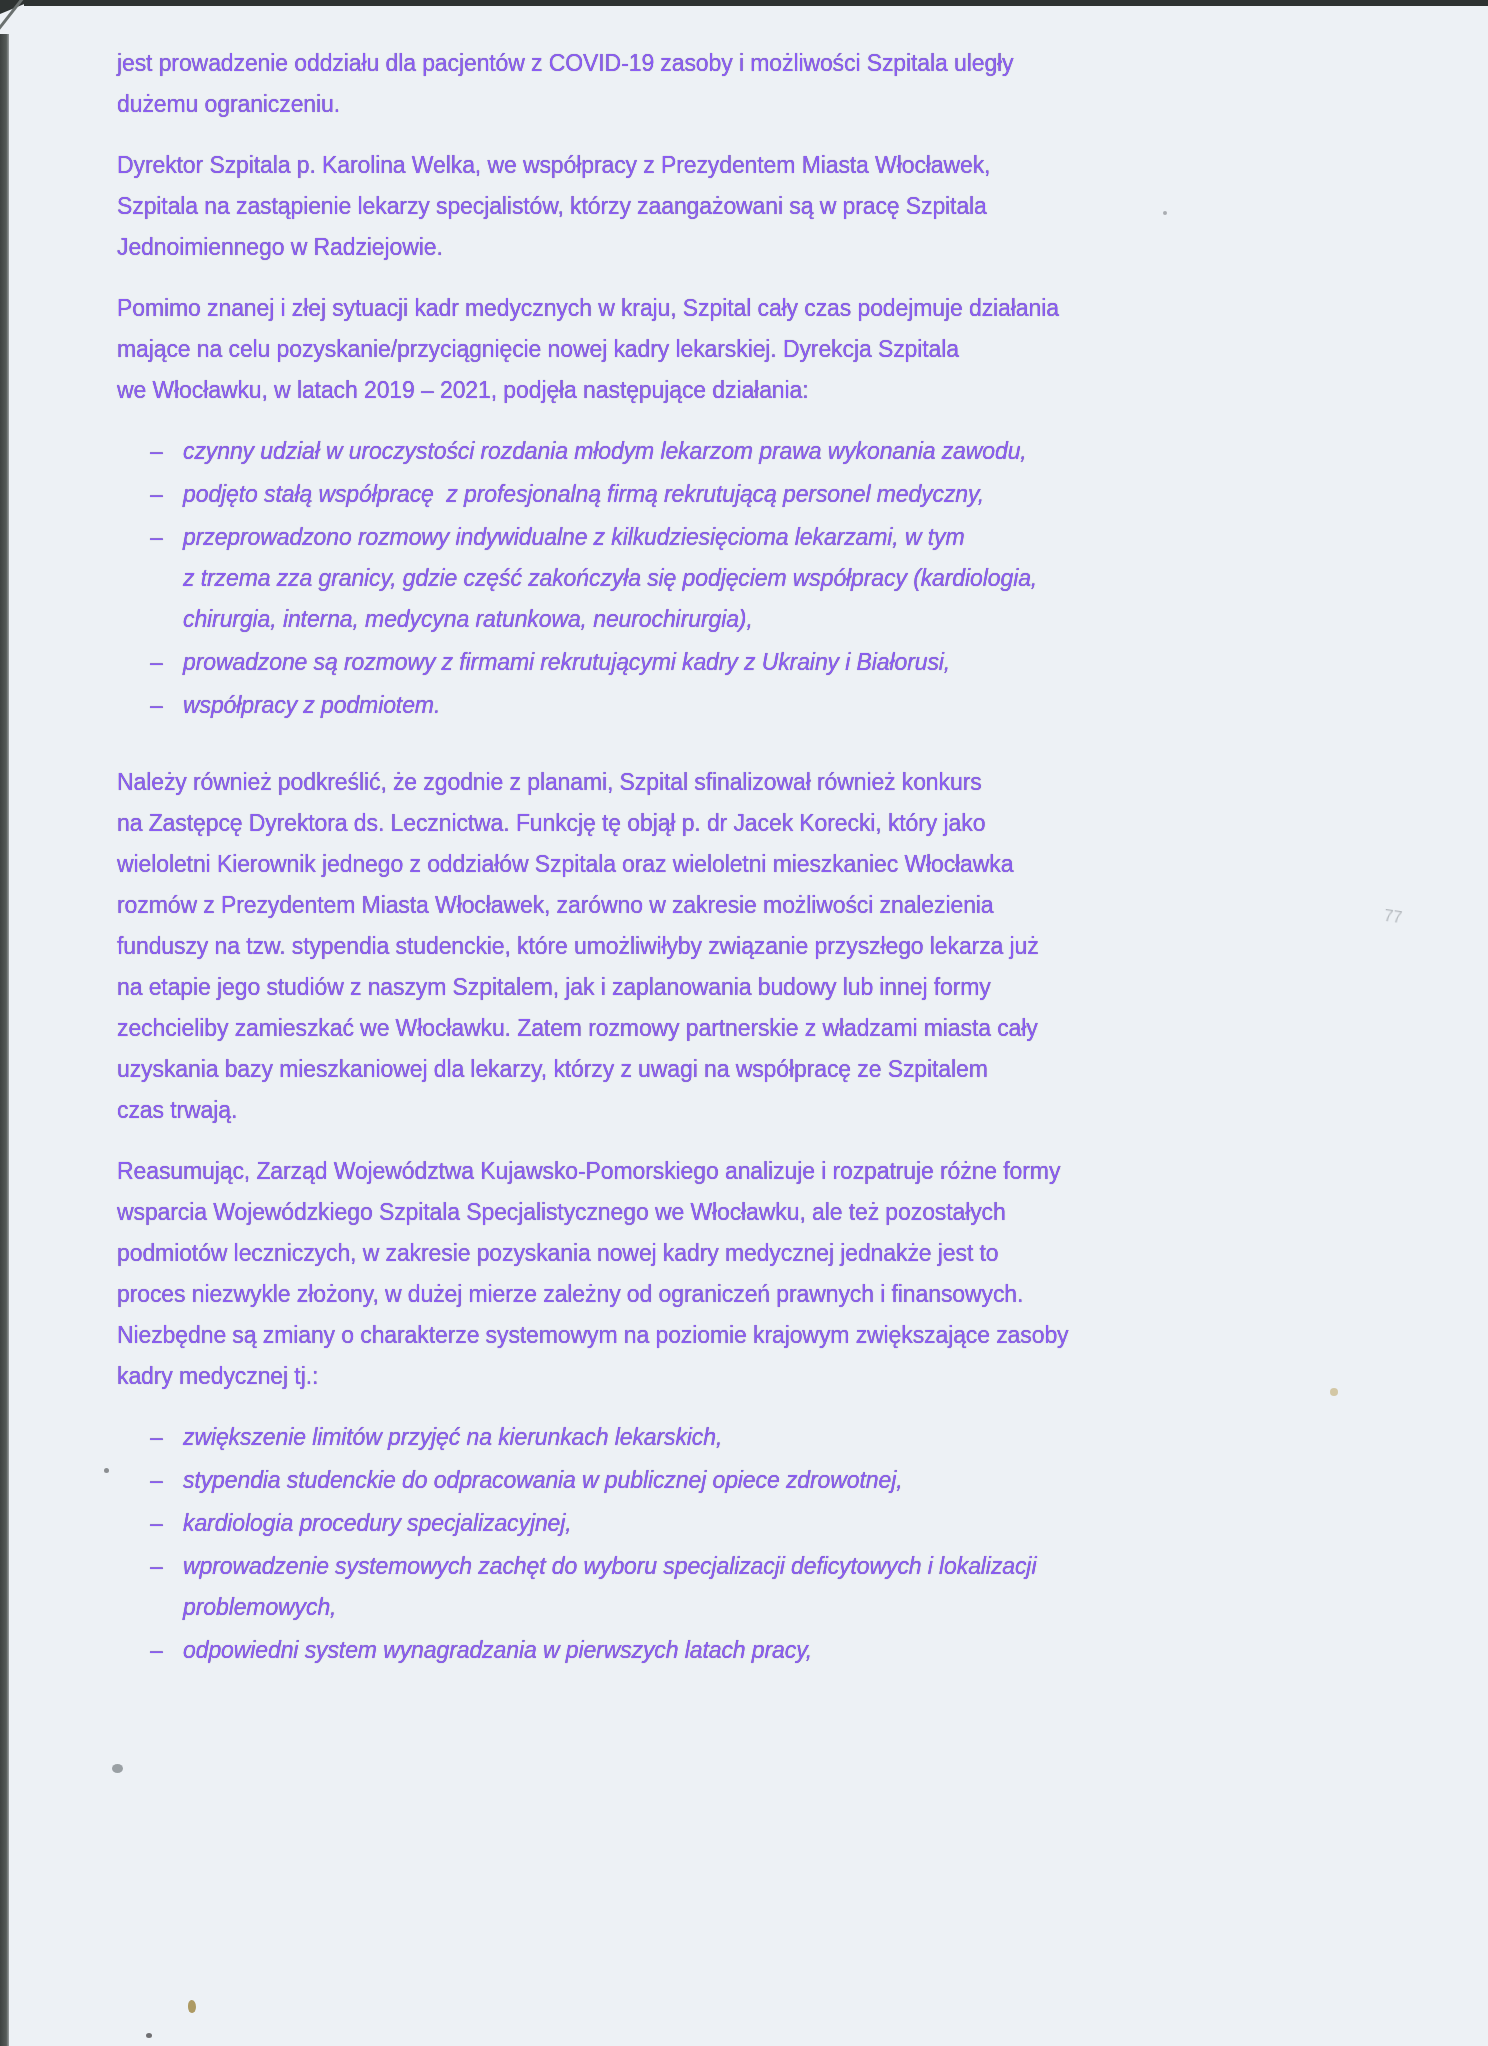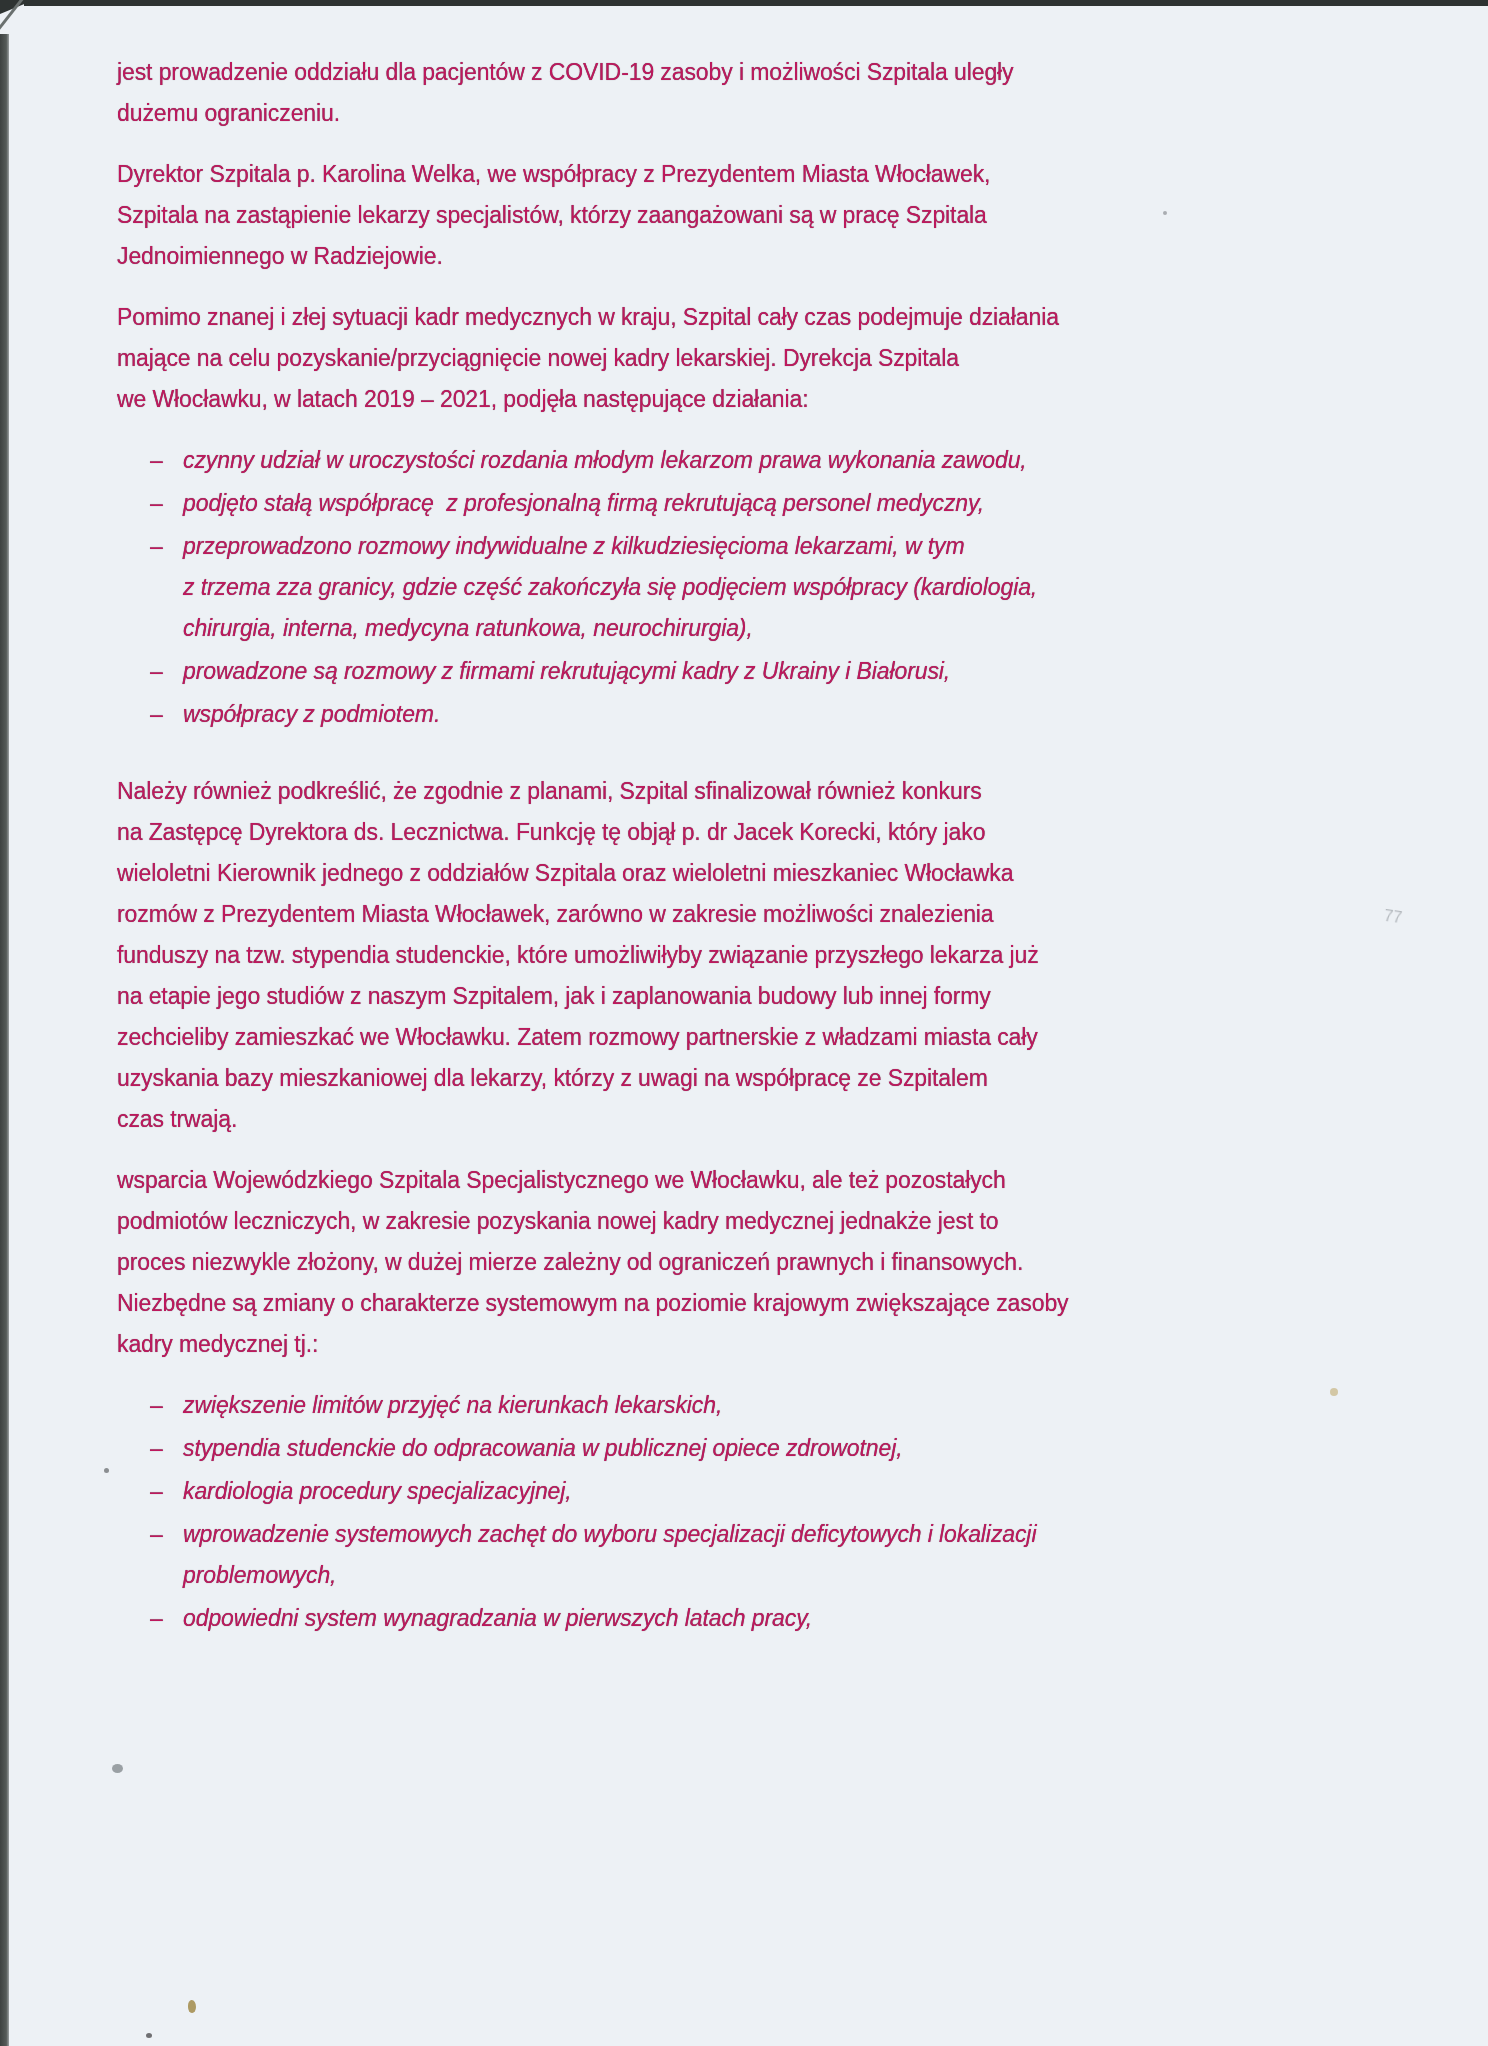--- a/index.html
+++ b/index.html
@@ -22,22 +22,22 @@
   .corner-wedge{
     position:absolute;top:0;left:0;width:0;height:0;
     border-top:14px solid #2e3332;
     border-right:34px solid transparent;
   }
   .corner-diag{
     position:absolute;top:8px;left:-12px;width:52px;height:3px;
     background:#6a706f;transform:rotate(-52deg);
   }
   .content{
-    position:absolute;left:117px;top:52px;width:1180px;
-    color:#be185d;
+    position:absolute;left:117px;top:43px;width:1180px;
+    color:#8b5cf6;
     font-size:23px;
     line-height:41px;
     letter-spacing:-0.1px;
     text-shadow:0 0 0.7px rgba(58,58,60,.85);
   }
   .para{margin:0 0 20px 0;}
   .line{white-space:pre;}
   .list{margin:0 0 20px 0;}
   .list-item{display:flex;align-items:flex-start;margin-bottom:2px;}
   .dash{width:33px;flex:0 0 33px;margin-left:33px;}
@@ -121,20 +121,21 @@
         <div class="line">na Zastępcę Dyrektora ds. Lecznictwa. Funkcję tę objął p. dr Jacek Korecki, który jako</div>
         <div class="line">wieloletni Kierownik jednego z oddziałów Szpitala oraz wieloletni mieszkaniec Włocławka</div>
         <div class="line">rozmów z Prezydentem Miasta Włocławek, zarówno w zakresie możliwości znalezienia</div>
         <div class="line">funduszy na tzw. stypendia studenckie, które umożliwiłyby związanie przyszłego lekarza już</div>
         <div class="line">na etapie jego studiów z naszym Szpitalem, jak i zaplanowania budowy lub innej formy</div>
         <div class="line">zechcieliby zamieszkać we Włocławku. Zatem rozmowy partnerskie z władzami miasta cały</div>
         <div class="line">uzyskania bazy mieszkaniowej dla lekarzy, którzy z uwagi na współpracę ze Szpitalem</div>
         <div class="line">czas trwają.</div>
       </div>
       <div class="para">
+        <div class="line">Reasumując, Zarząd Województwa Kujawsko-Pomorskiego analizuje i rozpatruje różne formy</div>
         <div class="line">wsparcia Wojewódzkiego Szpitala Specjalistycznego we Włocławku, ale też pozostałych</div>
         <div class="line">podmiotów leczniczych, w zakresie pozyskania nowej kadry medycznej jednakże jest to</div>
         <div class="line">proces niezwykle złożony, w dużej mierze zależny od ograniczeń prawnych i finansowych.</div>
         <div class="line">Niezbędne są zmiany o charakterze systemowym na poziomie krajowym zwiększające zasoby</div>
         <div class="line">kadry medycznej tj.:</div>
       </div>
       <div class="list">
         <div class="list-item">
           <span class="dash">–</span>
           <div class="item-text">

